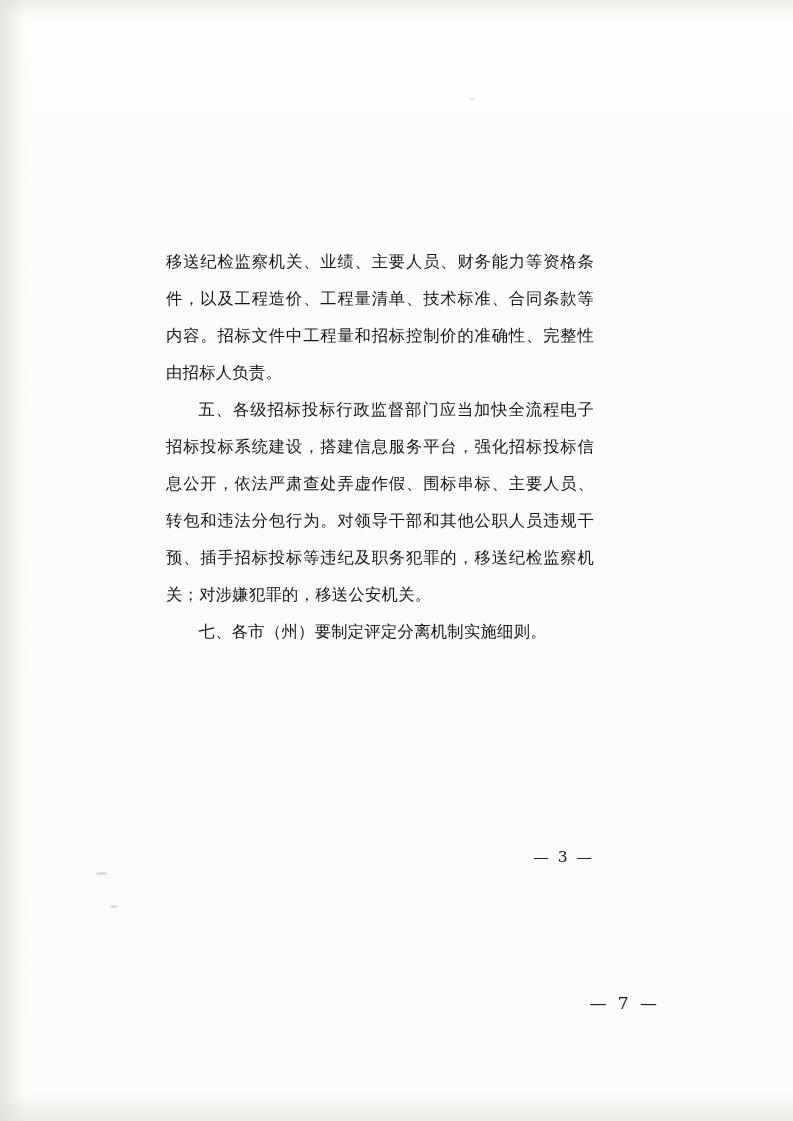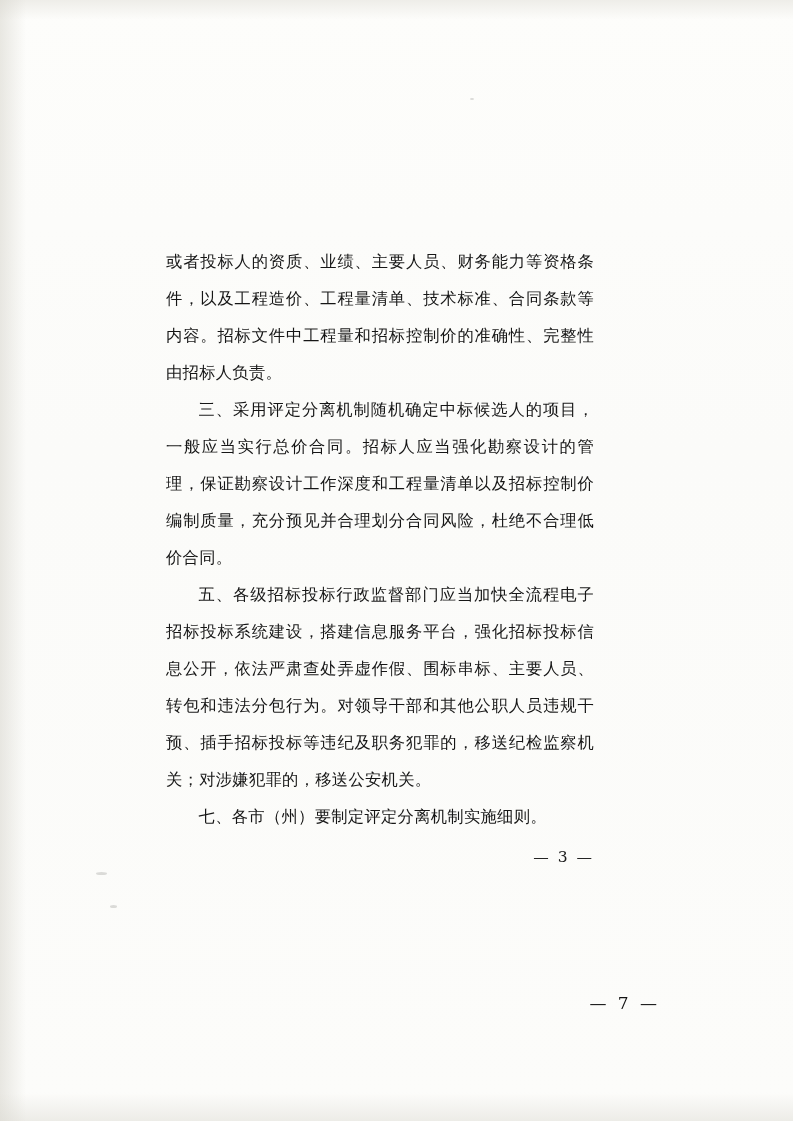--- a/index.html
+++ b/index.html
@@ -103,21 +103,20 @@
 <div class="page">
   <div class="edge-top"></div>
   <div class="edge-left"></div>
   <div class="edge-bottom"></div>
 
   <div class="speckle" style="left:96px; top:872px; width:11px; height:3px;"></div>
   <div class="speckle" style="left:110px; top:905px; width:7px; height:3px;"></div>
   <div class="speckle" style="left:470px; top:98px; width:4px; height:2px;"></div>
 
   <div class="doc-body">
-    <p class="para">或者投标人的资质、业绩、主要人员、财务能力等资格条件，以及工程造价、工程量清单、技术标准、合同条款等内容。招标文件中工程量和招标控制价的准确性、完整性由招标人负责。</p>
-    <p class="para indent">三、采用评定分离机制随机确定中标候选人的项目，一般应当实行总价合同。招标人应当强化勘察设计的管理，保证勘察设计工作深度和工程量清单以及招标控制价编制质量，充分预见并合理划分合同风险，杜绝不合理低价合同。</p>
+    <p class="para">移送纪检监察机关、业绩、主要人员、财务能力等资格条件，以及工程造价、工程量清单、技术标准、合同条款等内容。招标文件中工程量和招标控制价的准确性、完整性由招标人负责。</p>
     <p class="para indent">五、各级招标投标行政监督部门应当加快全流程电子招标投标系统建设，搭建信息服务平台，强化招标投标信息公开，依法严肃查处弄虚作假、围标串标、主要人员、转包和违法分包行为。对领导干部和其他公职人员违规干预、插手招标投标等违纪及职务犯罪的，移送纪检监察机关；对涉嫌犯罪的，移送公安机关。</p>
     <p class="para indent">七、各市（州）要制定评定分离机制实施细则。</p>
   </div>
 
   <div class="page-number-inner">— 3 —</div>
   <div class="page-number-outer">— 7 —</div>
 </div>
 
 </body></html>

